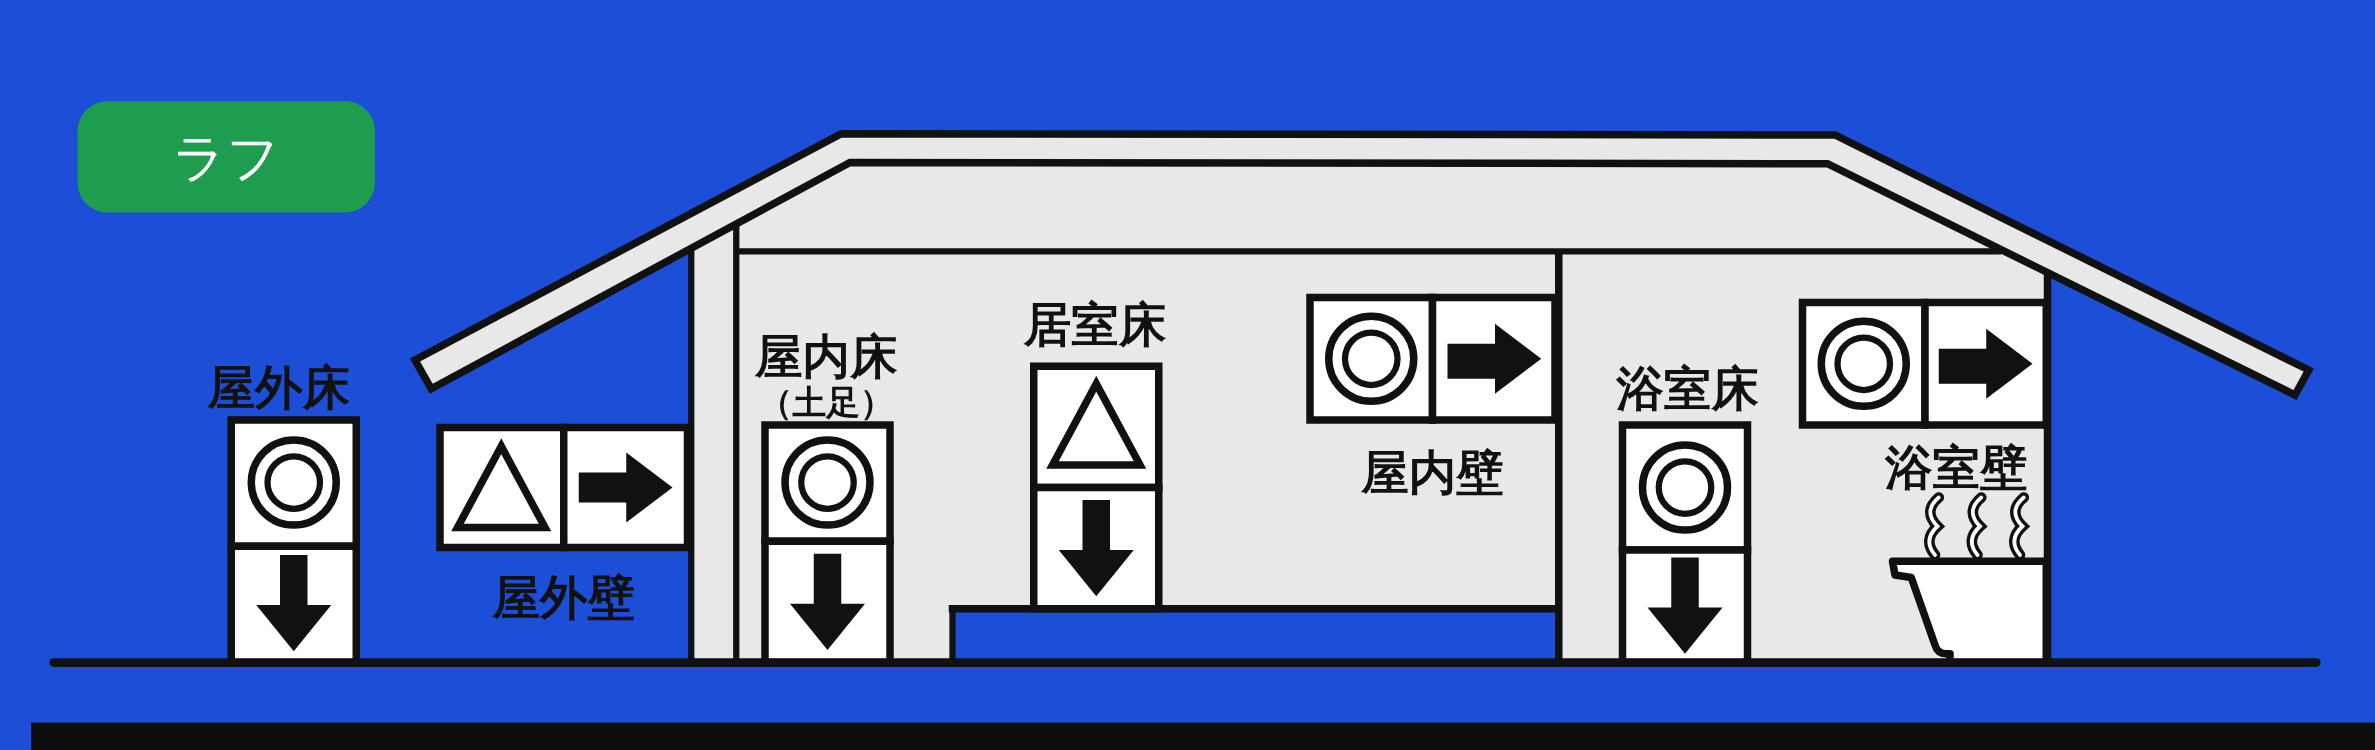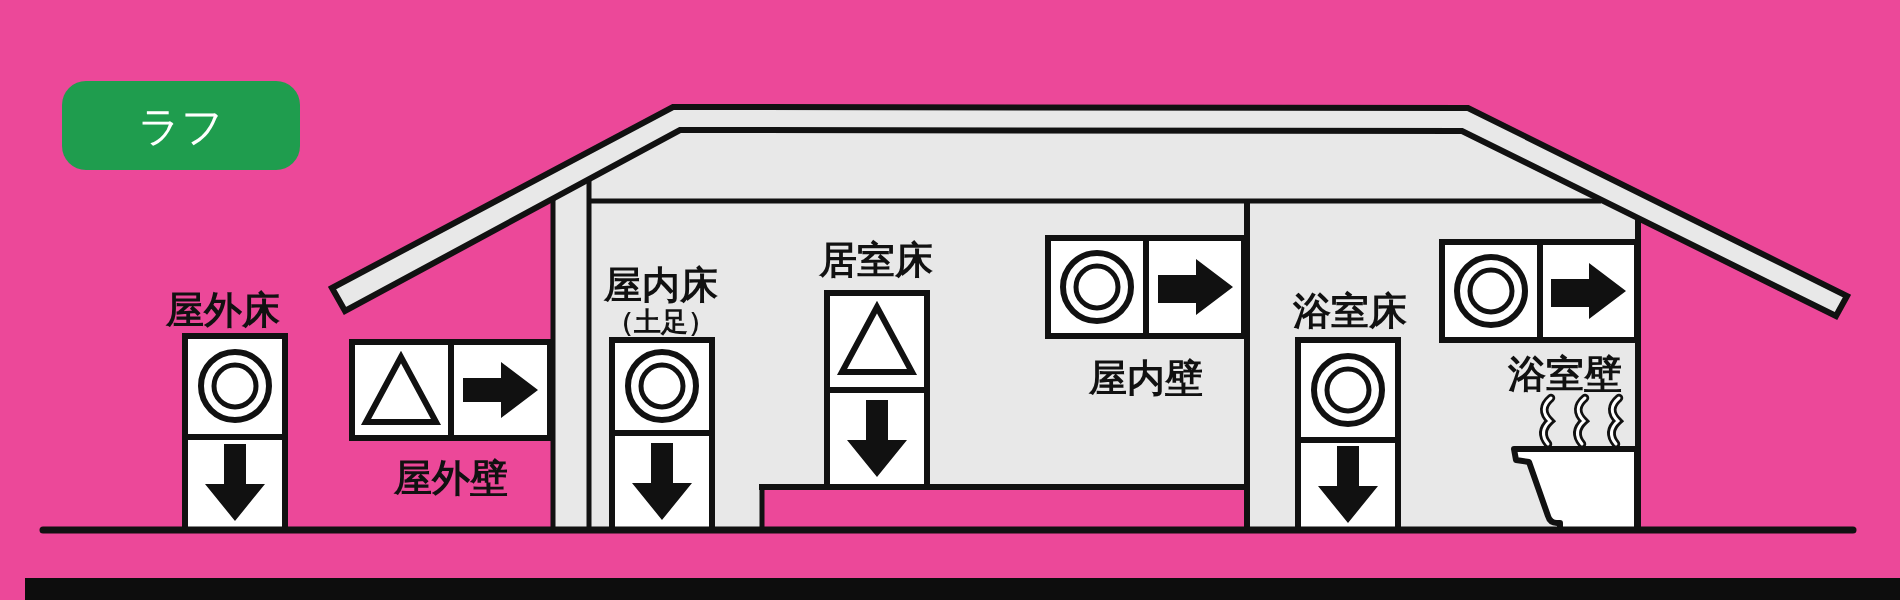--- a/index.html
+++ b/index.html
@@ -1,16 +1,16 @@
 <!DOCTYPE html>
 <html><head>
 <meta charset="utf-8">
 <style>
   html,body{margin:0;padding:0;background:#ffffff;}
-  .stage{position:relative;width:1900px;height:600px;background:#ec4899;overflow:hidden;}
+  .stage{position:relative;width:1900px;height:600px;background:#1d4ed8;overflow:hidden;}
   svg{display:block;}
   text{font-family:"Liberation Sans","DejaVu Sans",sans-serif;}
   .lbl{font-size:38px;font-weight:bold;fill:#111111;}
   .lbl-small{font-size:27px;font-weight:bold;fill:#111111;}
   .badge-text{font-size:42px;font-weight:500;}
   .ln{stroke:#111111;}
   .box{fill:#ffffff;stroke:#111111;stroke-width:6;}
   .sym-stroke{fill:none;stroke:#111111;}
   .sym-solid{fill:#111111;stroke:none;}
 </style>

